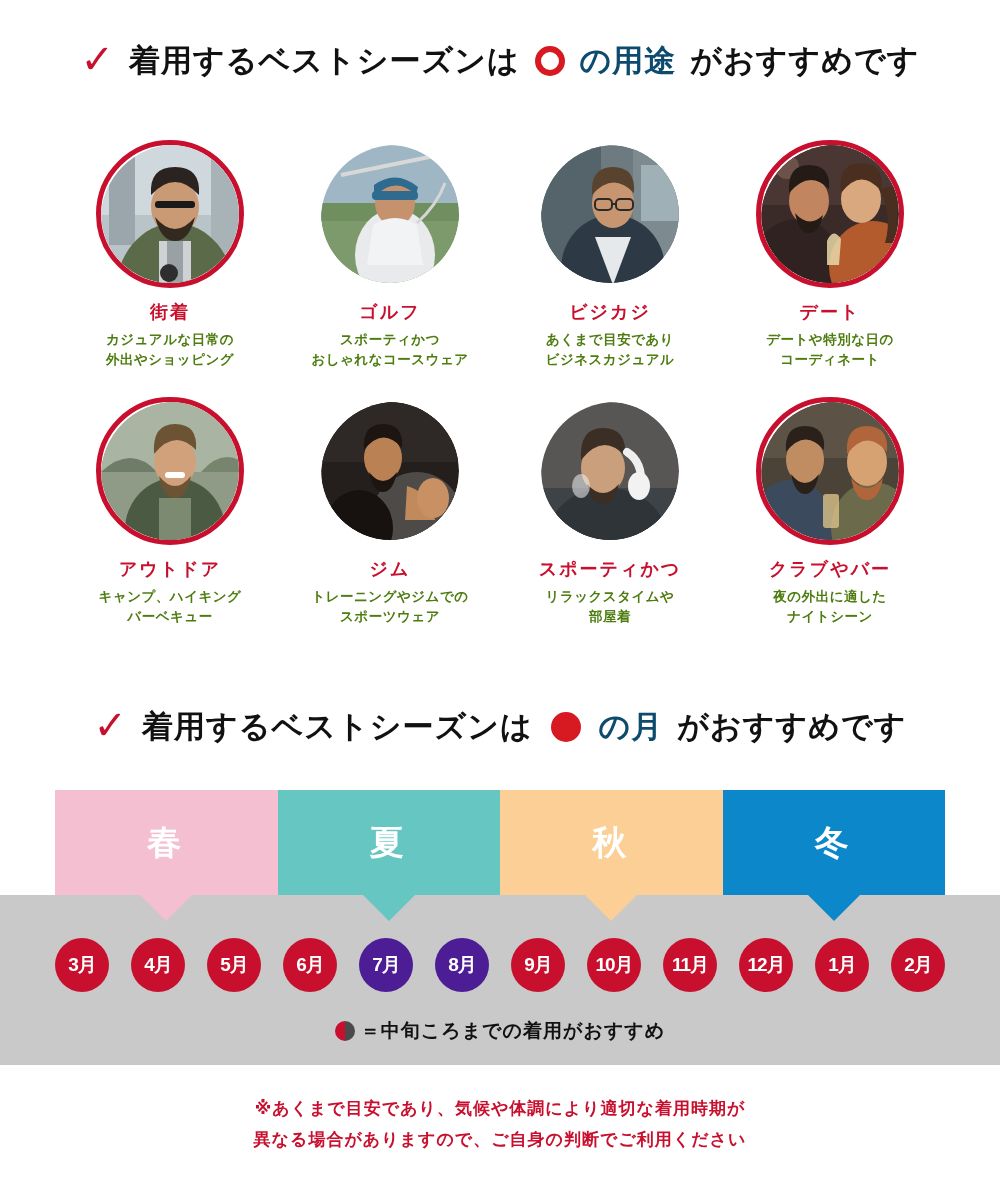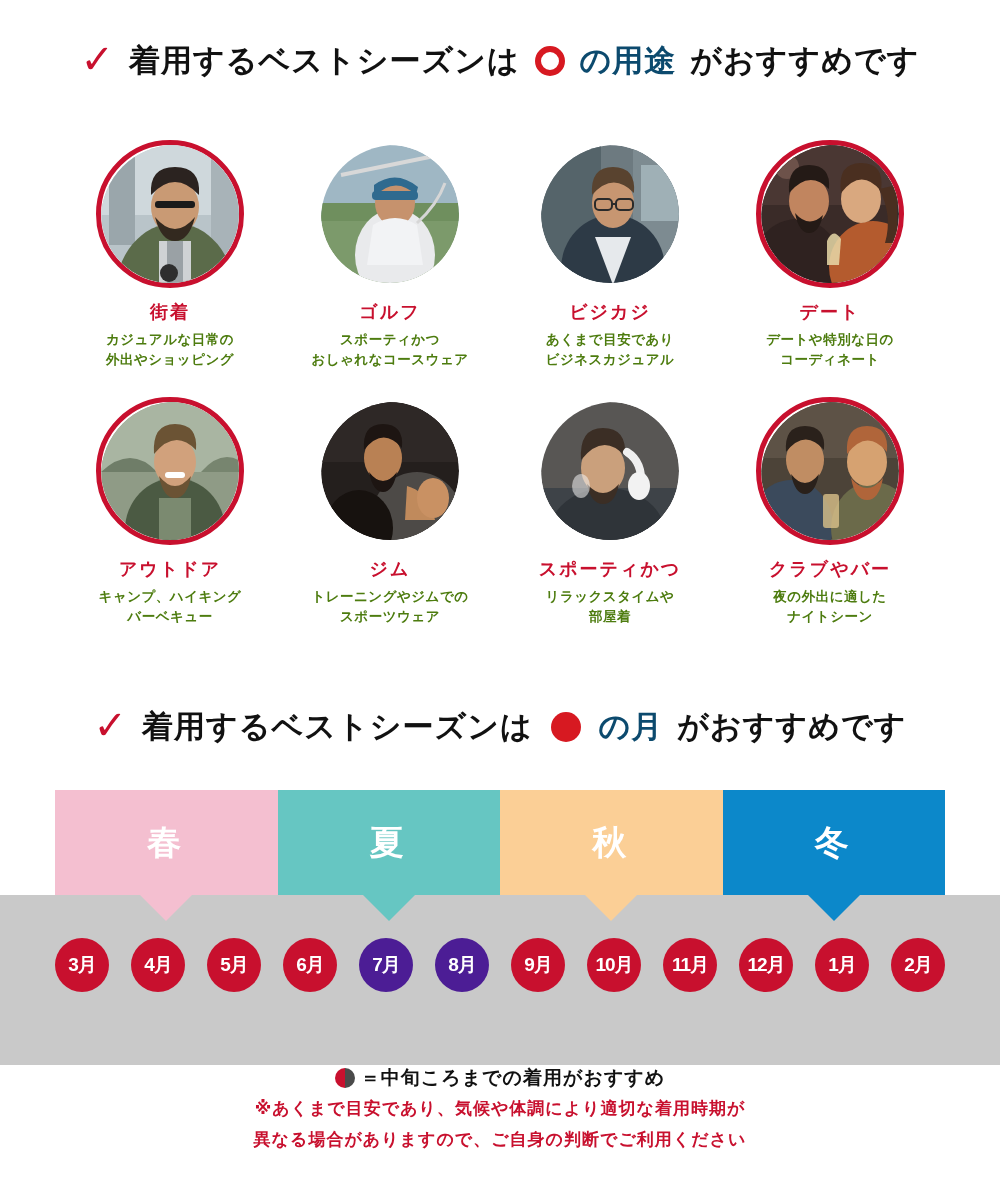--- a/index.html
+++ b/index.html
@@ -162,21 +162,20 @@
     top: 1018px; left: 0;
     width: 1000px;
     display: flex;
     align-items: center;
     justify-content: center;
     gap: 6px;
     font-size: 19px;
     font-weight: bold;
     color: #111;
     letter-spacing: 1px;
-    margin-top: 47px;
   }
   .half-dot {
     width: 20px; height: 20px;
     border-radius: 50%;
     background: linear-gradient(90deg, #c8102e 0 50%, #4a4a4a 50% 100%);
     display: inline-block;
   }
 
   .footnote {
     position: absolute;

